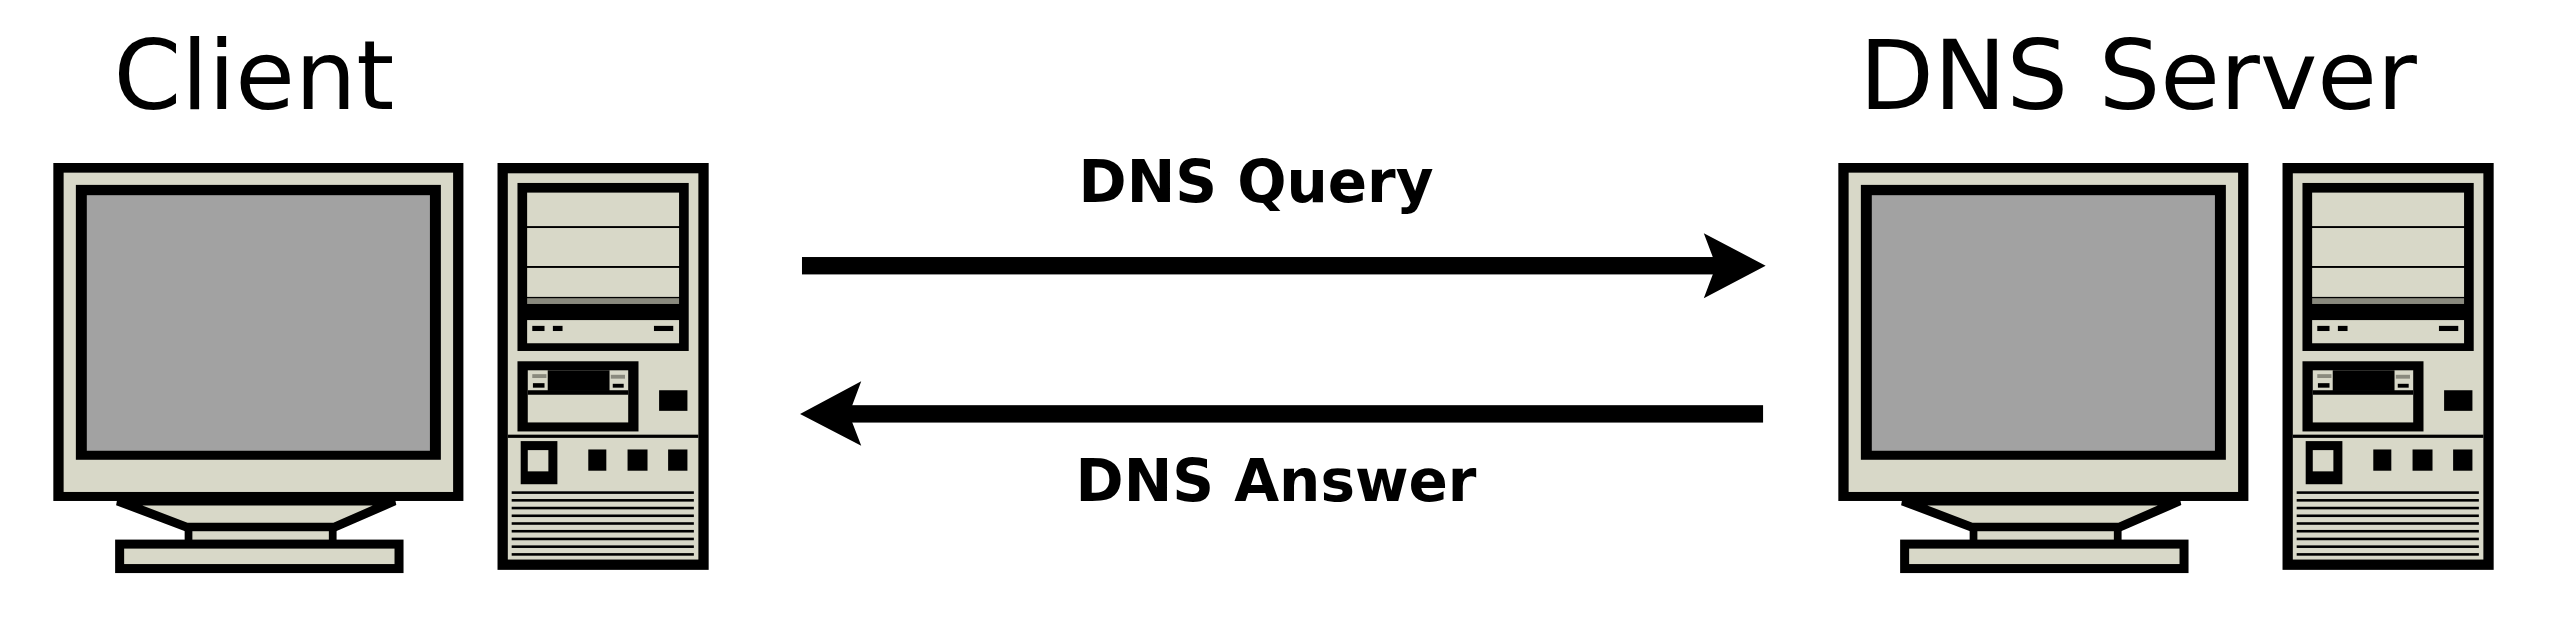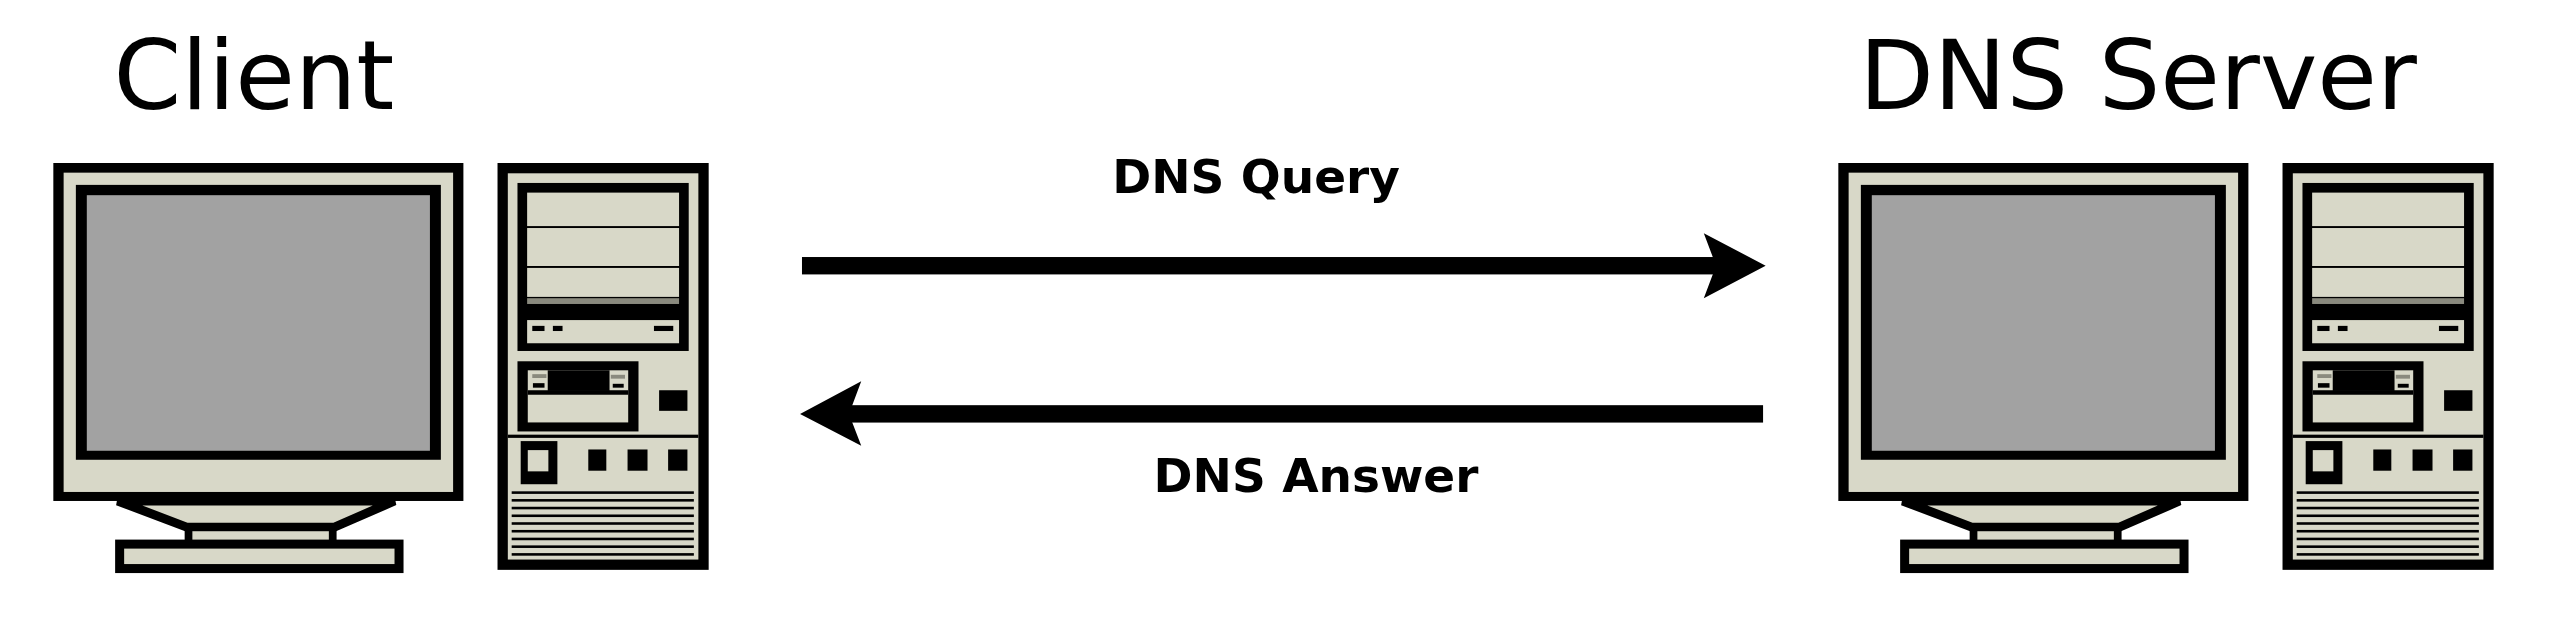--- a/index.html
+++ b/index.html
@@ -29,28 +29,28 @@
     font-weight:400;
     line-height:1;
     color:var(--line-black);
     white-space:nowrap;
   }
   #client-title{left:254px;}
   #server-title{left:2128px;margin-left:10px;}
   .edge-label{
     position:absolute;
     transform:translateX(-50%);
-    font-size:47px;
+    font-size:58px;
     font-weight:700;
     line-height:1;
     color:var(--line-black);
     white-space:nowrap;
   }
   #query-label{left:1256px;top:153px;}
-  #answer-label{left:1316px;top:452px;}
+  #answer-label{left:1276px;top:452px;}
   .computer{
     position:absolute;
     top:163px;
     width:656px;
     height:412px;
   }
   #client-computer{left:53px;}
   #server-computer{left:1838px;}
   #arrow-layer{
     position:absolute;

